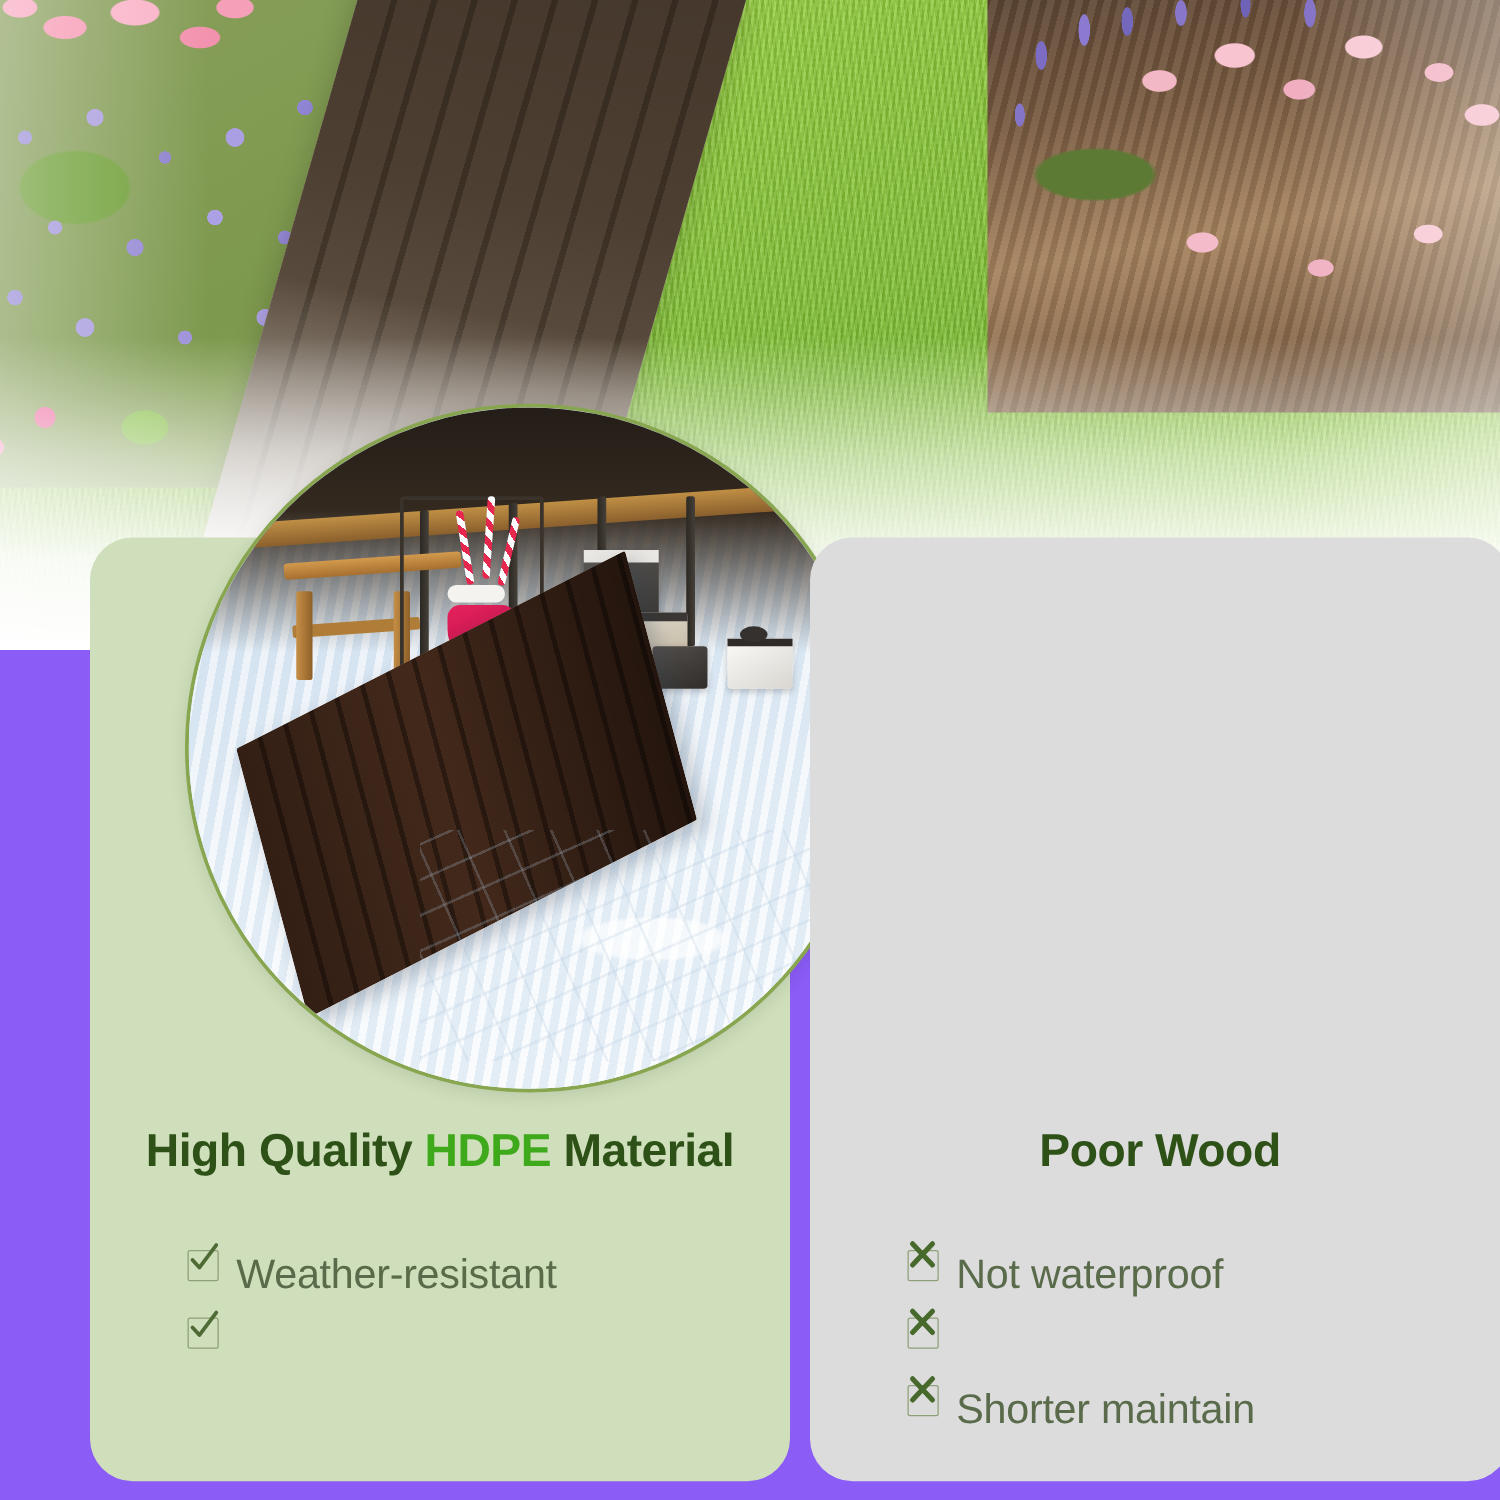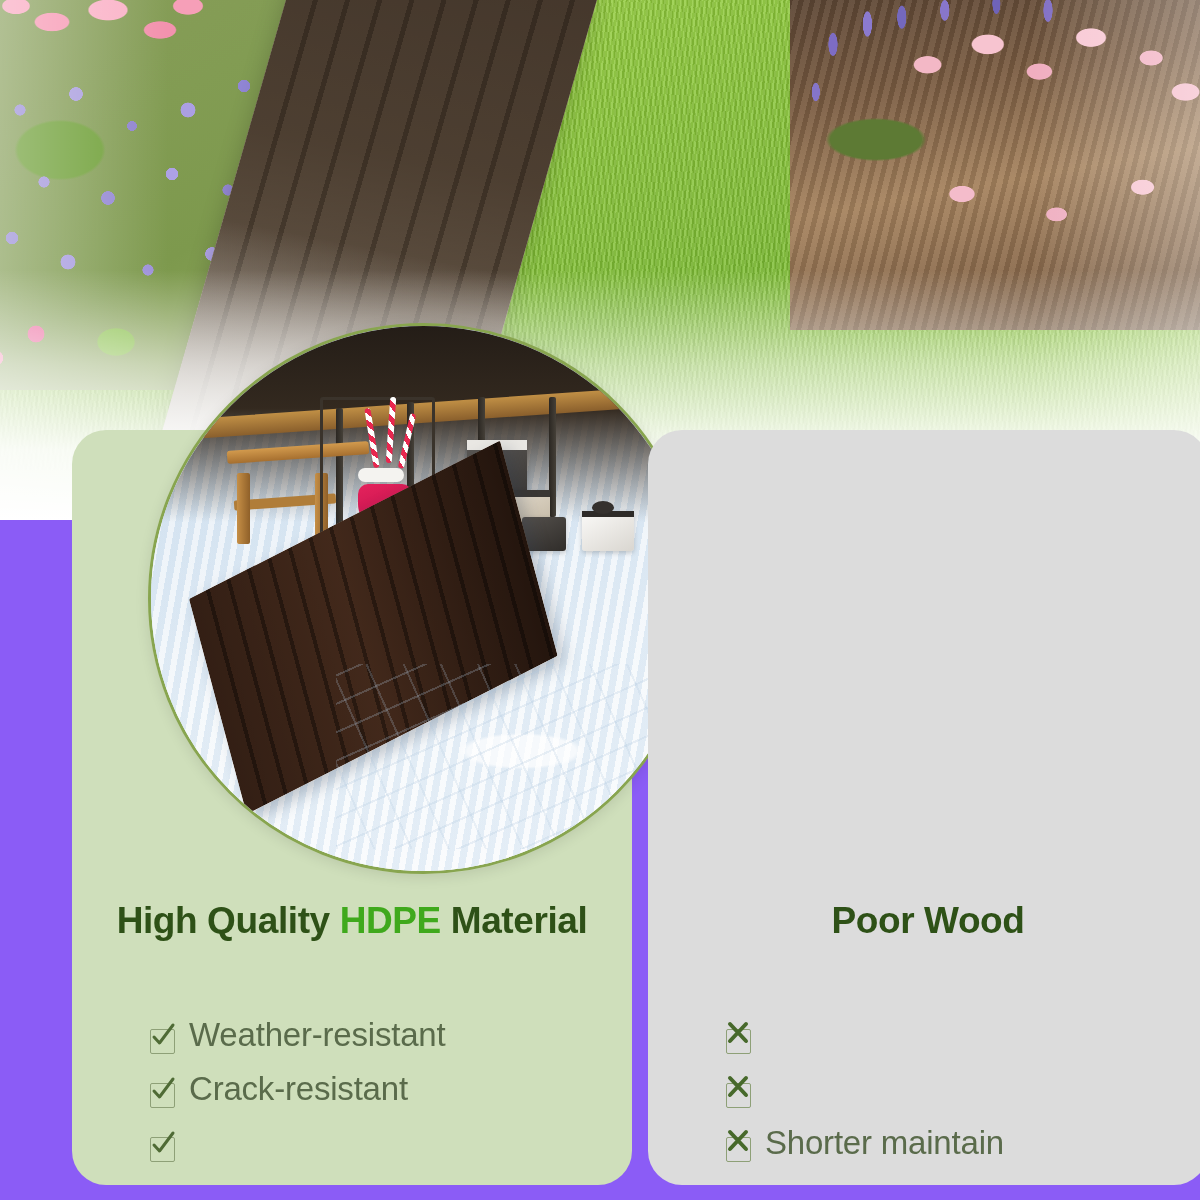--- a/index.html
+++ b/index.html
@@ -204,21 +204,21 @@
     font-size:37px;font-weight:bold;letter-spacing:-.4px;
     color:#2e5117;
   }
   .accent{color:#3fa91c;}
   .feat-list{
     position:absolute;left:0;width:100%;top:570px;
   }
   .feat-list-good{padding-left:78px;}
   .feat-list-bad{padding-left:78px;}
   .feat{
-    display:flex;align-items:flex-end;gap:14px;
+    display:flex;align-items:flex-start;gap:14px;
     height:54px;margin-bottom:0;
   }
   .feat-txt{
     font-size:33px;color:#5a6b4b;letter-spacing:-.2px;white-space:nowrap;
   }
   .mark{
     position:relative;width:23px;height:23px;flex:0 0 23px;
     border:1.8px solid #8ea077;border-radius:2px;
   }
   .mark svg{position:absolute;left:-4px;top:-9px;width:30px;height:30px;overflow:visible;}
@@ -288,43 +288,36 @@
               </svg>
           </span>
           <span class="feat-txt">Weather-resistant</span>
         </div>
         <div class="feat">
           <span class="mark">
             <svg viewBox="0 0 30 30">
                 <path d="M7 16 L12.5 22 L26 4" fill="none" stroke="#4f6b35" stroke-width="3" stroke-linecap="round" stroke-linejoin="round"></path>
               </svg>
           </span>
-          <span class="feat-txt">Crack-resistant</span>
-        </div>
-        <div class="feat">
-          <span class="mark">
-            <svg viewBox="0 0 30 30">
-                <path d="M7 16 L12.5 22 L26 4" fill="none" stroke="#4f6b35" stroke-width="3" stroke-linecap="round" stroke-linejoin="round"></path>
-              </svg>
-          </span>
         </div>
       </div>
     </div>
 
     <div class="card card-bad">
 
       <div class="card-title">Poor Wood</div>
 
       <div class="feat-list feat-list-bad">
         <div class="feat">
           <span class="mark">
             <svg viewBox="0 0 30 30">
                 <path d="M7 20 L23 3 M7 3 L23 20" fill="none" stroke="#47692b" stroke-width="4" stroke-linecap="round"></path>
               </svg>
           </span>
+          <span class="feat-txt">Not waterproof</span>
         </div>
         <div class="feat">
           <span class="mark">
             <svg viewBox="0 0 30 30">
                 <path d="M7 20 L23 3 M7 3 L23 20" fill="none" stroke="#47692b" stroke-width="4" stroke-linecap="round"></path>
               </svg>
           </span>
         </div>
         <div class="feat">
           <span class="mark">

